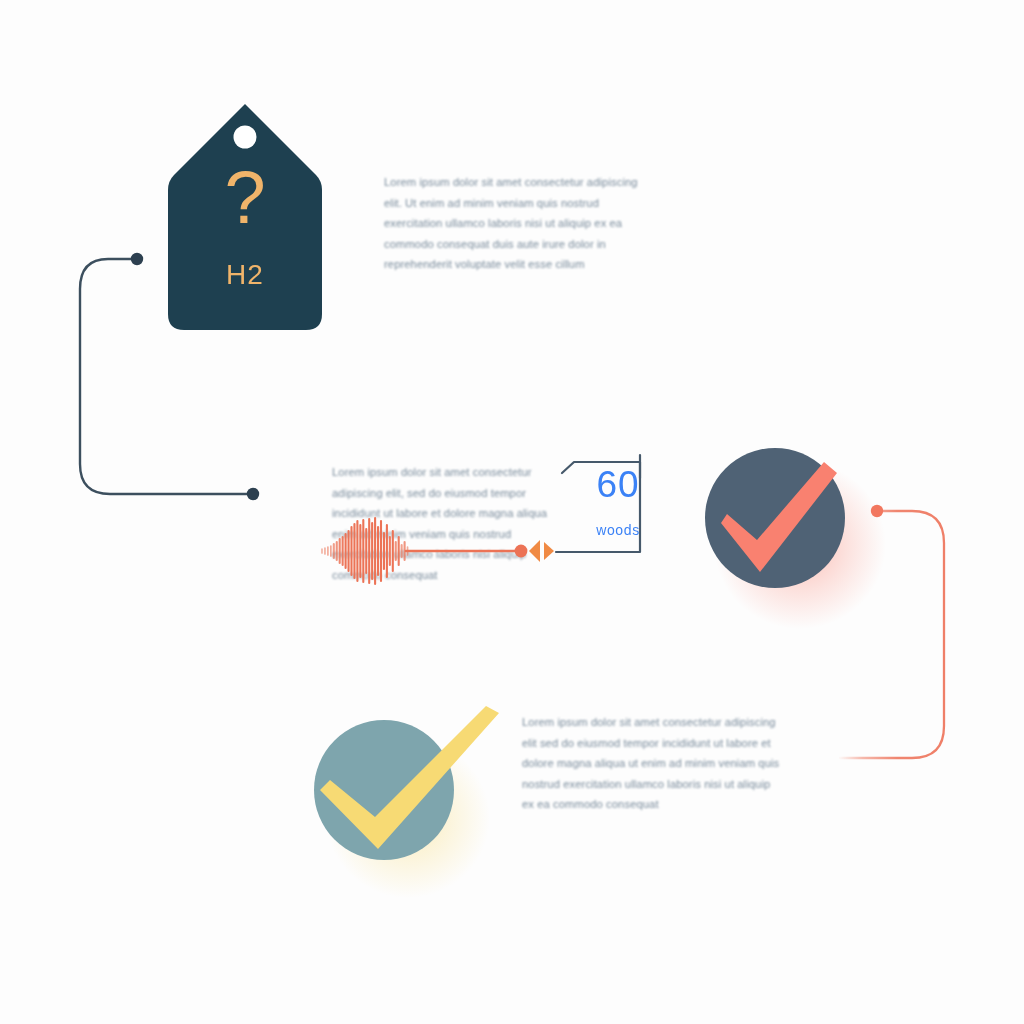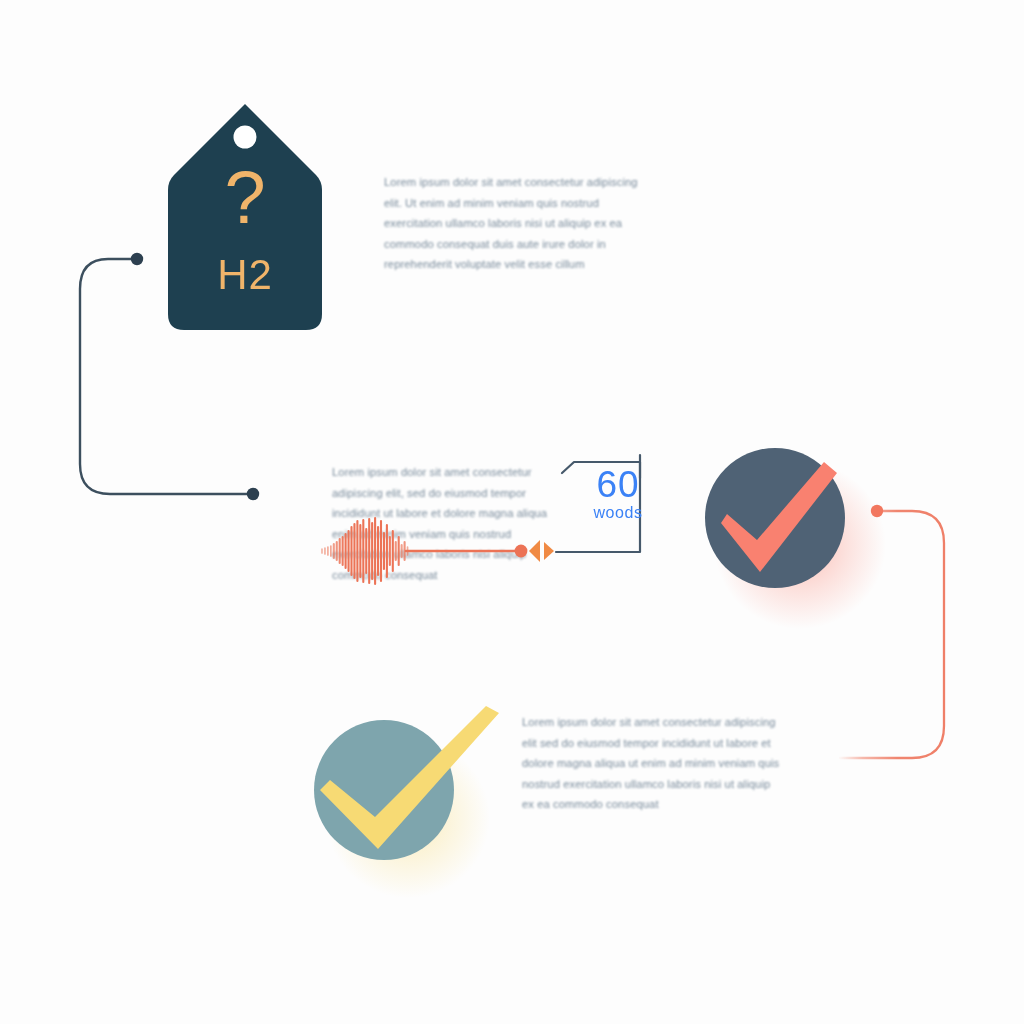--- a/index.html
+++ b/index.html
@@ -50,42 +50,42 @@
   .callout .num{
     display:block;
     font-size:37px;
     line-height:38px;
     font-weight:400;
     letter-spacing:1px;
     font-family:"Liberation Sans", sans-serif;
   }
   .callout .unit{
     display:block;
-    font-size:16px;
+    font-size:14px;
     line-height:18px;
     letter-spacing:.6px;
-    margin-top:0;
+    margin-top:17px;
     font-family:"Liberation Sans", sans-serif;
   }
 
   
   .tag-text{
     position:absolute;
     color:#f0b46a;
     font-family:"Liberation Sans", sans-serif;
     text-align:center;
     user-select:none;
   }
   #tag-question{
     left:198px; top:158px; width:94px;
     font-size:74px; line-height:80px; font-weight:300;
   }
   #tag-code{
     left:198px; top:252px; width:94px;
-    font-size:42px; line-height:46px; font-weight:400;
+    font-size:28px; line-height:46px; font-weight:400;
     letter-spacing:1px;
   }
 </style>
 </head>
 <body>
 
 <div id="stage">
 
   <svg class="layer" viewBox="0 0 1024 1024">
     <defs>

